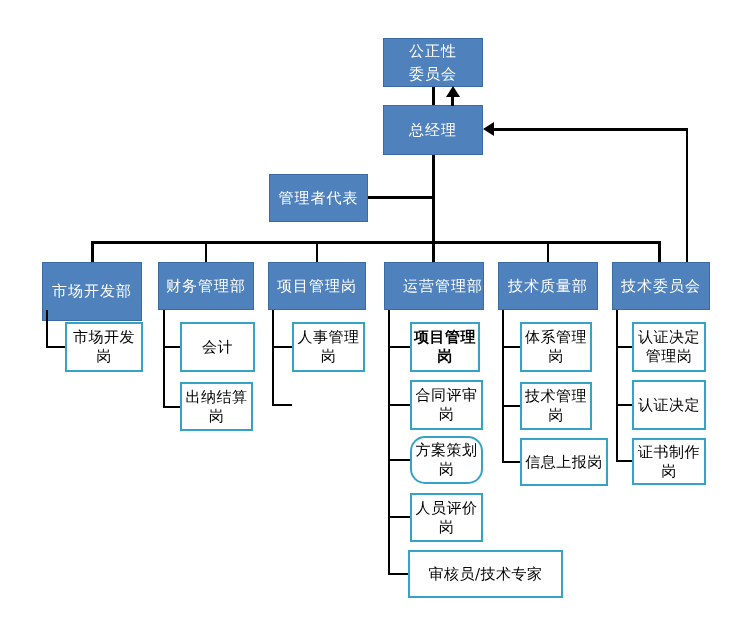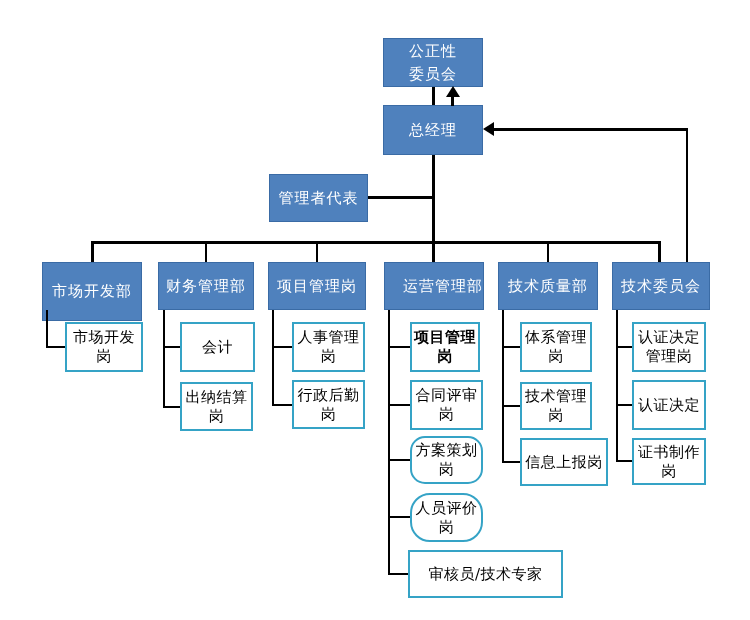--- a/index.html
+++ b/index.html
@@ -71,34 +71,31 @@
   <div class="leaf-node" style="left:180px;top:322px;width:75px;height:50px;">
     <span>会计</span>
   </div>
   <div class="leaf-node" style="left:180px;top:382px;width:73px;height:49px;">
     <span>出纳结算岗</span>
   </div>
 
   <div class="leaf-node" style="left:292px;top:322px;width:73px;height:50px;">
     <span>人事管理岗</span>
   </div>
-  <div class="leaf-node" style="left:292px;top:380px;width:73px;height:49px;">
-    <span>行政后勤岗</span>
-  </div>
 
   <div class="leaf-node" style="left:410px;top:322px;width:70px;height:50px;font-weight:bold;">
     <span>项目管理岗</span>
   </div>
   <div class="leaf-node" style="left:410px;top:380px;width:73px;height:50px;">
     <span>合同评审岗</span>
   </div>
   <div class="leaf-node" style="left:410px;top:436px;width:73px;height:48px;border-radius:15px;">
     <span>方案策划岗</span>
   </div>
-  <div class="leaf-node" style="left:410px;top:493px;width:73px;height:49px;border-radius:20px;">
+  <div class="leaf-node" style="left:410px;top:493px;width:73px;height:49px;">
     <span>人员评价岗</span>
   </div>
   <div class="leaf-node" style="left:520px;top:322px;width:72px;height:50px;">
     <span>体系管理岗</span>
   </div>
 
   <div class="leaf-node" style="left:408px;top:550px;width:155px;height:48px;">
     <span>审核员/技术专家</span>
   </div>
   <div class="leaf-node" style="left:520px;top:382px;width:72px;height:48px;">

